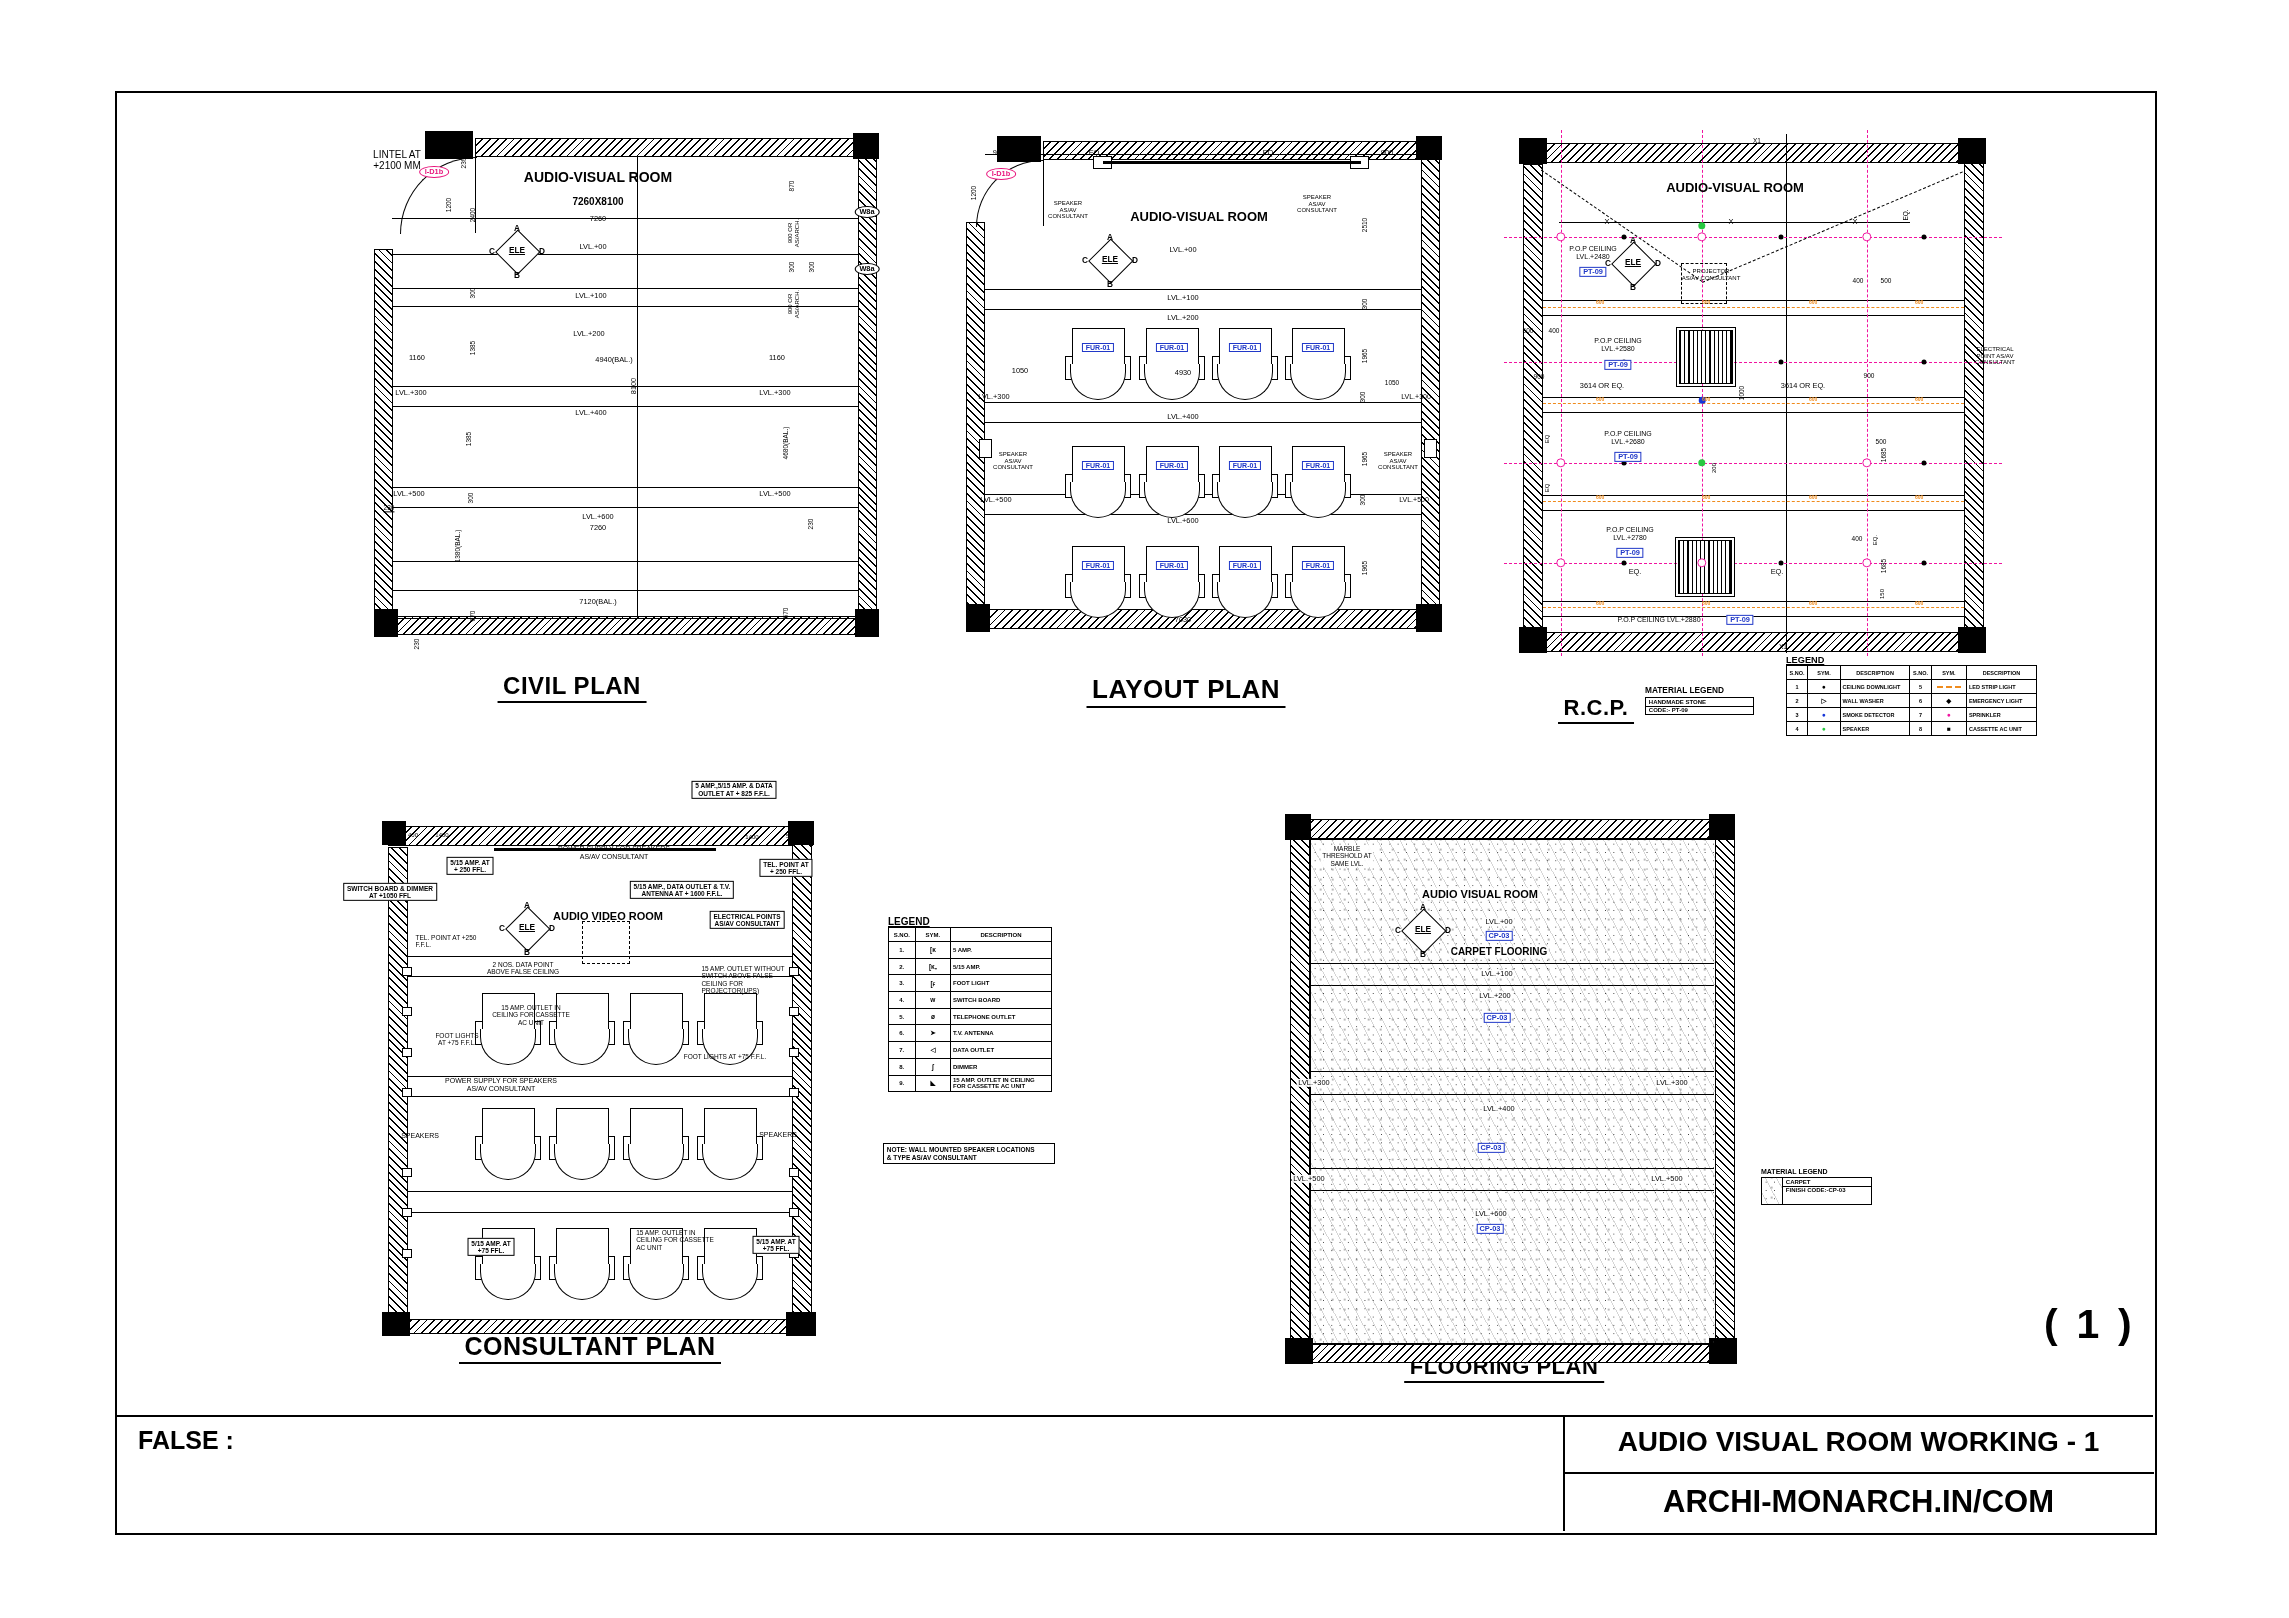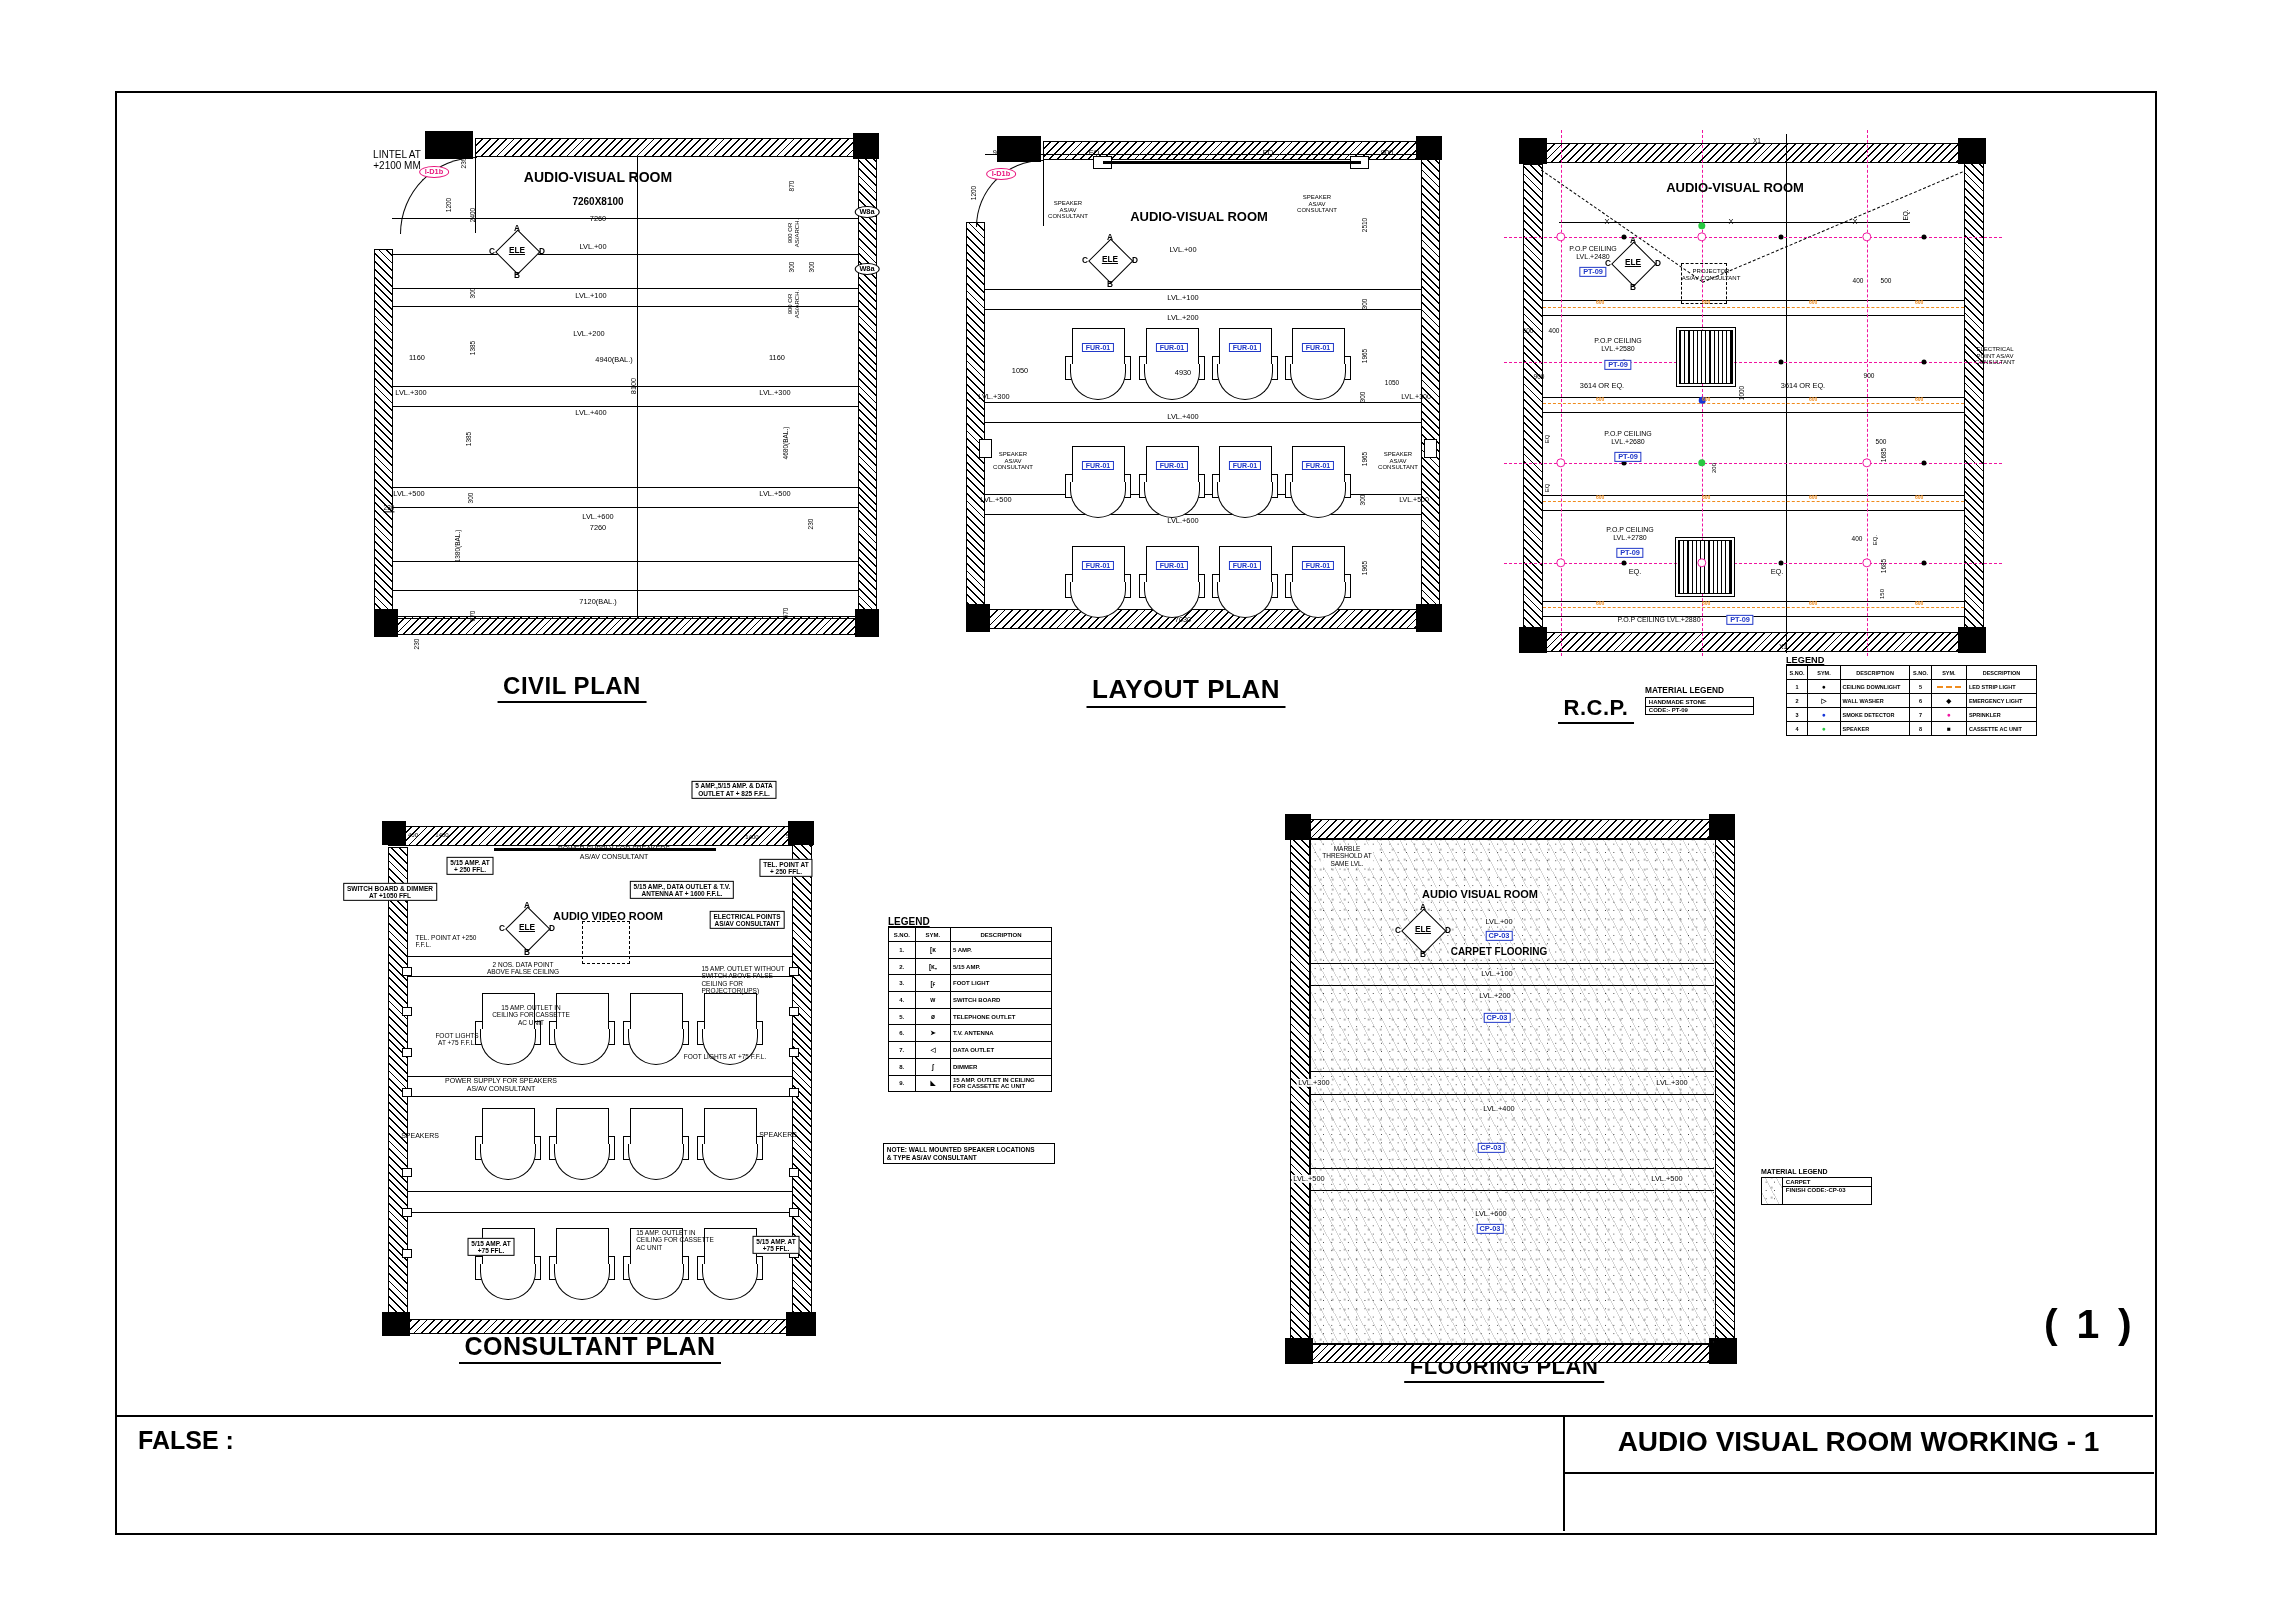--- a/index.html
+++ b/index.html
@@ -760,14 +760,15 @@
   </div>
 
   <div class="pagenum" style="left:2044px;top:1301px;font-size:41px;letter-spacing:3.7px;">( 1 )</div>
 
   <div class="tb-line" style="left:115px;top:1415px;width:2038px;height:2.3px;"></div>
   <div class="tb-line" style="left:1563px;top:1415px;width:2.3px;height:116px;"></div>
   <div class="tb-line" style="left:1563px;top:1472px;width:591px;height:2.3px;"></div>
 
   <div class="tb-text" style="left:138px;top:1426px;font-size:25px;">FALSE :</div>
   <div class="tb-text" style="left:1563px;top:1426px;width:591px;text-align:center;font-size:28px;">AUDIO VISUAL ROOM WORKING - 1</div>
+  <div class="tb-text" style="left:1563px;top:1484px;width:591px;text-align:center;font-size:31px;">ARCHI-MONARCH.IN/COM</div>
 </div>
 
 
 </body></html>

